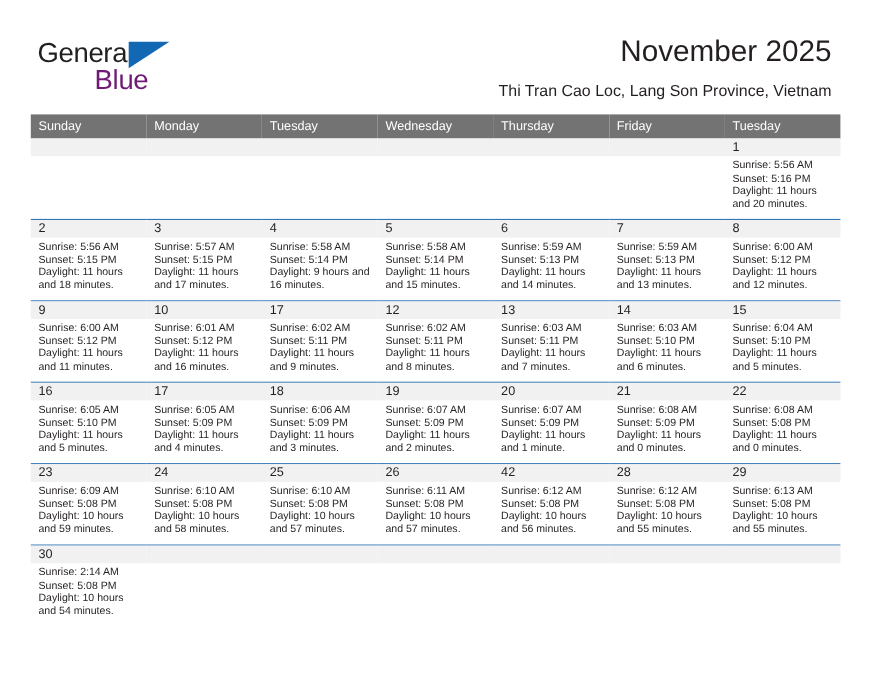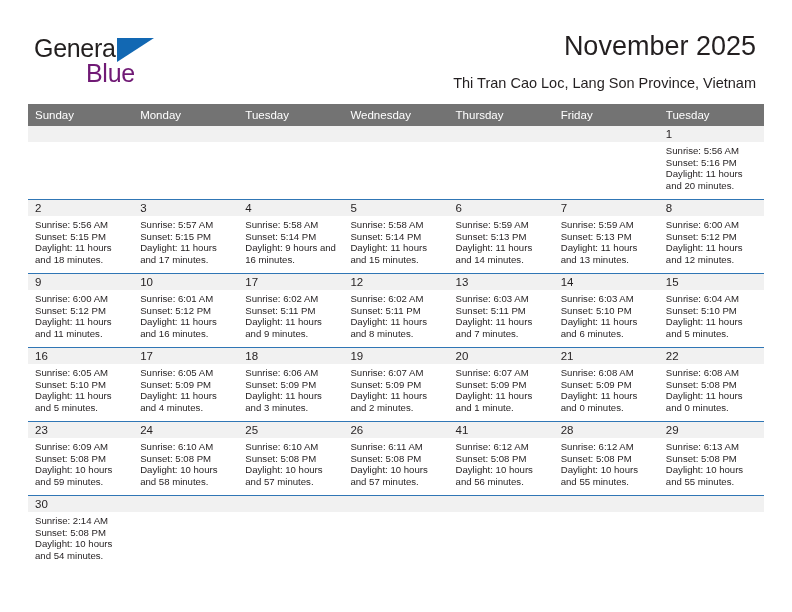--- a/index.html
+++ b/index.html
@@ -464,21 +464,21 @@
               <div class="daynum">26</div>
               <div class="details">
                 <div>Sunrise: 6:11 AM</div>
                 <div>Sunset: 5:08 PM</div>
                 <div>Daylight: 10 hours and 57 minutes.</div>
               </div>
             </div>
           </td>
           <td>
             <div class="cell-inner">
-              <div class="daynum">41</div>
+              <div class="daynum">42</div>
               <div class="details">
                 <div>Sunrise: 6:12 AM</div>
                 <div>Sunset: 5:08 PM</div>
                 <div>Daylight: 10 hours and 56 minutes.</div>
               </div>
             </div>
           </td>
           <td>
             <div class="cell-inner">
               <div class="daynum">28</div>

